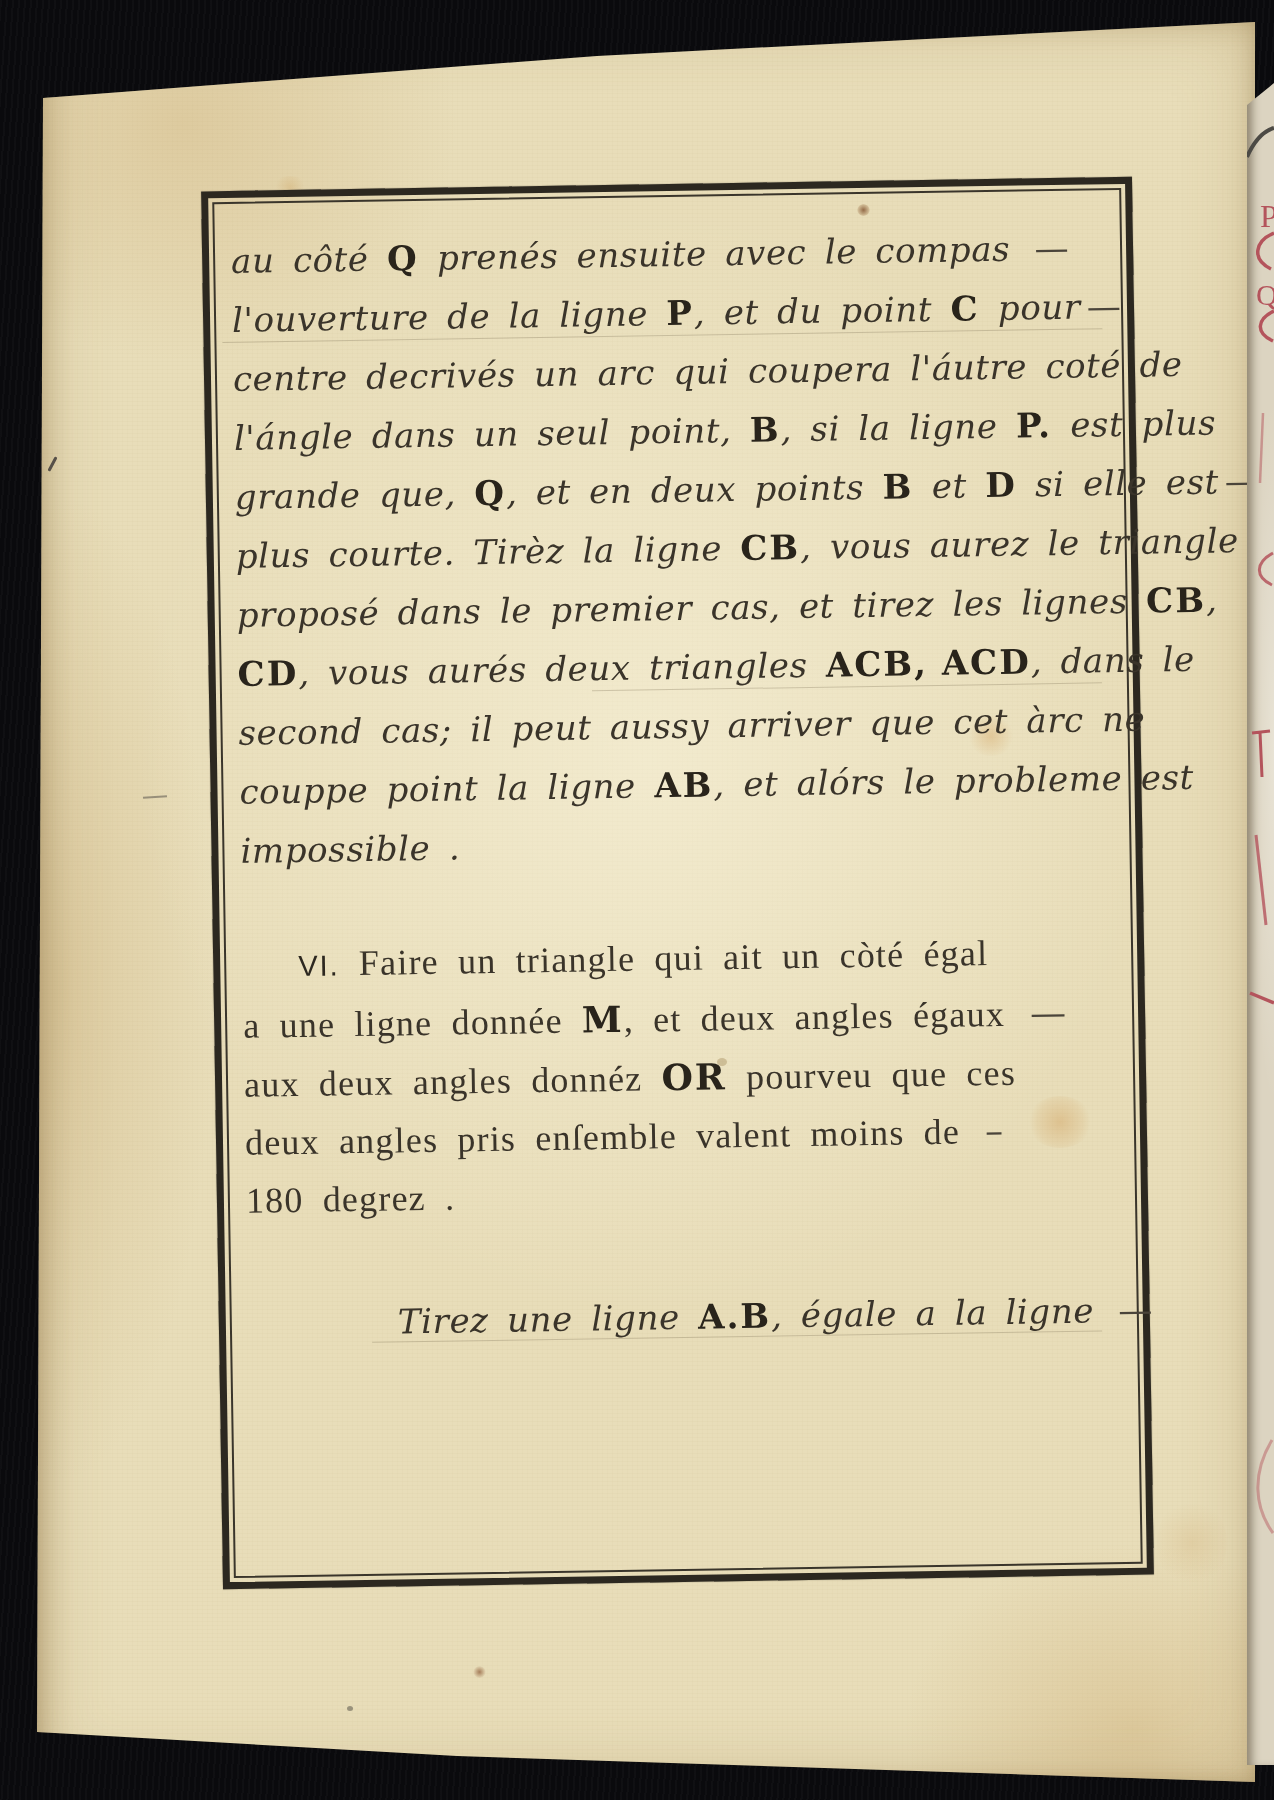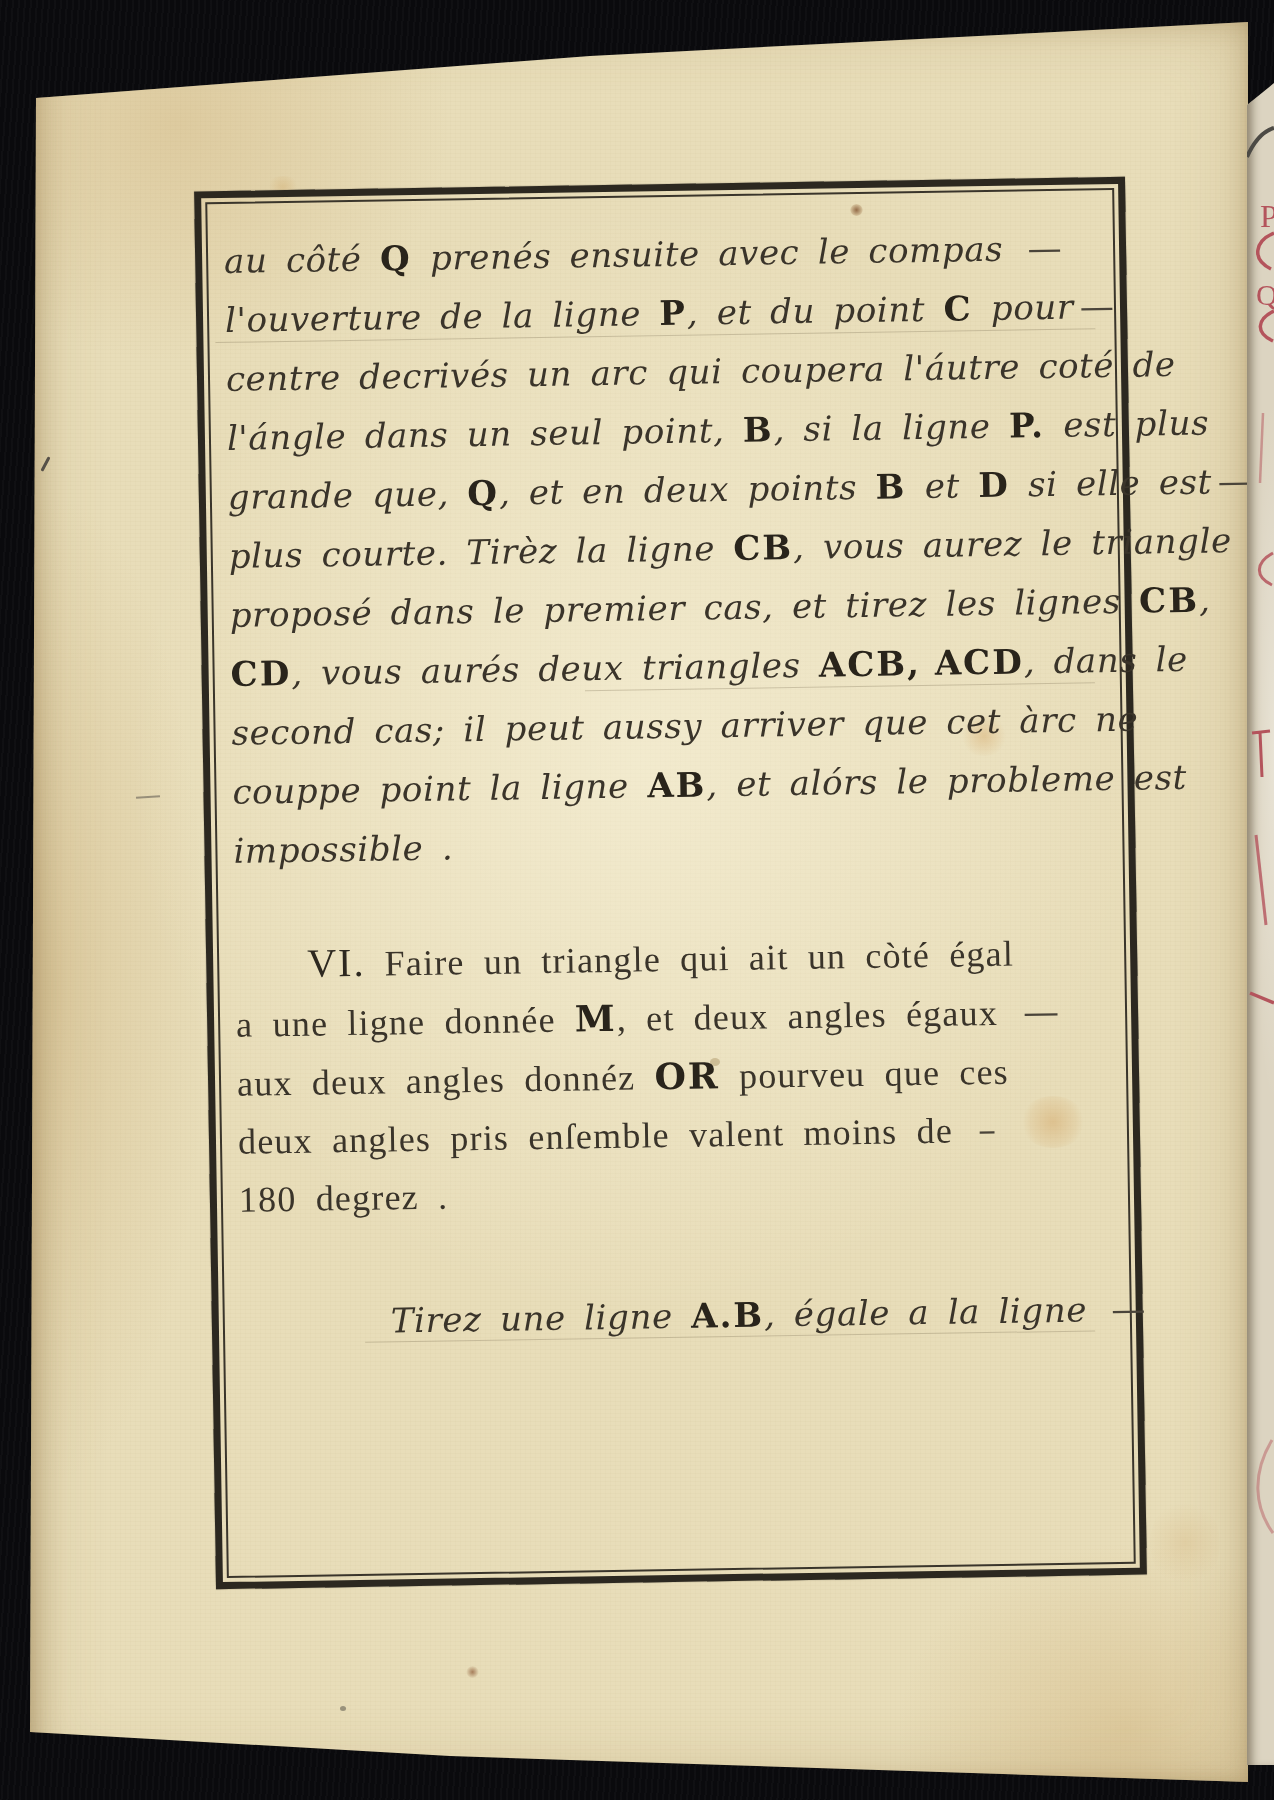--- a/index.html
+++ b/index.html
@@ -4,21 +4,21 @@
 <style>
   html,body{margin:0;padding:0;}
   body{
     width:1274px;height:1800px;position:relative;overflow:hidden;
     background:#0a0a0d;
     background-image:repeating-linear-gradient(94deg, rgba(255,255,255,.025) 0 2px, rgba(0,0,0,0) 2px 6px);
     font-family:"DejaVu Serif", serif;
   }
   
   .page{
-    position:absolute;left:30px;top:18px;width:1218px;height:1764px;
+    position:absolute;left:37px;top:18px;width:1218px;height:1764px;
     background-color:#e8ddb9;
     background-image:
       radial-gradient(ellipse 60% 45% at 50% 42%, rgba(255,251,232,.45), rgba(255,251,232,0) 70%),
       radial-gradient(ellipse 30% 18% at 12% 6%, rgba(196,160,100,.30), rgba(196,160,100,0) 75%),
       radial-gradient(ellipse 25% 14% at 90% 97%, rgba(200,165,105,.35), rgba(200,165,105,0) 75%),
       radial-gradient(ellipse 18% 40% at 2% 55%, rgba(190,155,95,.28), rgba(190,155,95,0) 70%),
       repeating-linear-gradient(0deg, rgba(170,145,95,.045) 0 1px, rgba(0,0,0,0) 1px 4px),
       repeating-linear-gradient(90deg, rgba(170,145,95,.035) 0 1px, rgba(0,0,0,0) 1px 5px);
     box-shadow:inset 0 0 70px rgba(140,105,50,.30), inset 14px 8px 30px -12px rgba(120,90,45,.45), inset -10px -6px 26px -14px rgba(120,90,45,.40);
     clip-path:polygon(6px 80px, 560px 38px, 1218px 4px, 1218px 1764px, 420px 1738px, 0px 1714px);
@@ -43,21 +43,21 @@
   .line{white-space:nowrap;}
   .blk-para1{margin-top:28px;}
   .blk-para1 .line{line-height:59px;font-size:34px;}
   .blk-paravi{margin-top:55px;}
   .blk-paravi .line{line-height:58px;font-size:36px;}
   .blk-para2{margin-top:65px;}
   .blk-para2 .line{line-height:59px;font-size:34px;}
   .seg-s{font-family:"DejaVu Serif", serif;font-style:italic;letter-spacing:.6px;word-spacing:7px;}
   .seg-p{font-family:"Liberation Serif", serif;letter-spacing:1.2px;word-spacing:9px;}
   .seg-l{font-family:"DejaVu Serif", serif;font-weight:700;font-style:normal;letter-spacing:2px;color:#29241b;}
-  .seg-vi{font-family:Liberation Serif, serif;font-size:40px;letter-spacing:2px;color:#2d2820;margin-left:16px;}
+  .seg-vi{font-family:Liberation Sans, sans-serif;font-size:29px;letter-spacing:2px;color:#2d2820;}
   .seg-d{font-style:normal;letter-spacing:0;padding-left:6px;color:#4a443a;}
   .indent-vi{padding-left:56px;}
   .indent-deep{padding-left:150px;}
   
   .stain{position:absolute;border-radius:50%;}
   .stain-a{left:820px;top:186px;width:13px;height:12px;background:radial-gradient(circle, rgba(120,70,35,.75), rgba(140,90,45,.25) 60%, rgba(0,0,0,0) 75%);}
   .stain-b{left:236px;top:158px;width:34px;height:22px;background:radial-gradient(circle, rgba(205,160,90,.30), rgba(0,0,0,0) 70%);}
   .stain-c{left:930px;top:698px;width:48px;height:40px;background:radial-gradient(circle, rgba(208,152,80,.34), rgba(0,0,0,0) 70%);}
   .stain-d{left:990px;top:1078px;width:66px;height:52px;background:radial-gradient(circle, rgba(205,150,78,.38), rgba(205,150,78,.12) 55%, rgba(0,0,0,0) 72%);}
   .stain-e{left:436px;top:1648px;width:13px;height:12px;background:radial-gradient(circle, rgba(130,75,40,.65), rgba(0,0,0,0) 72%);}

